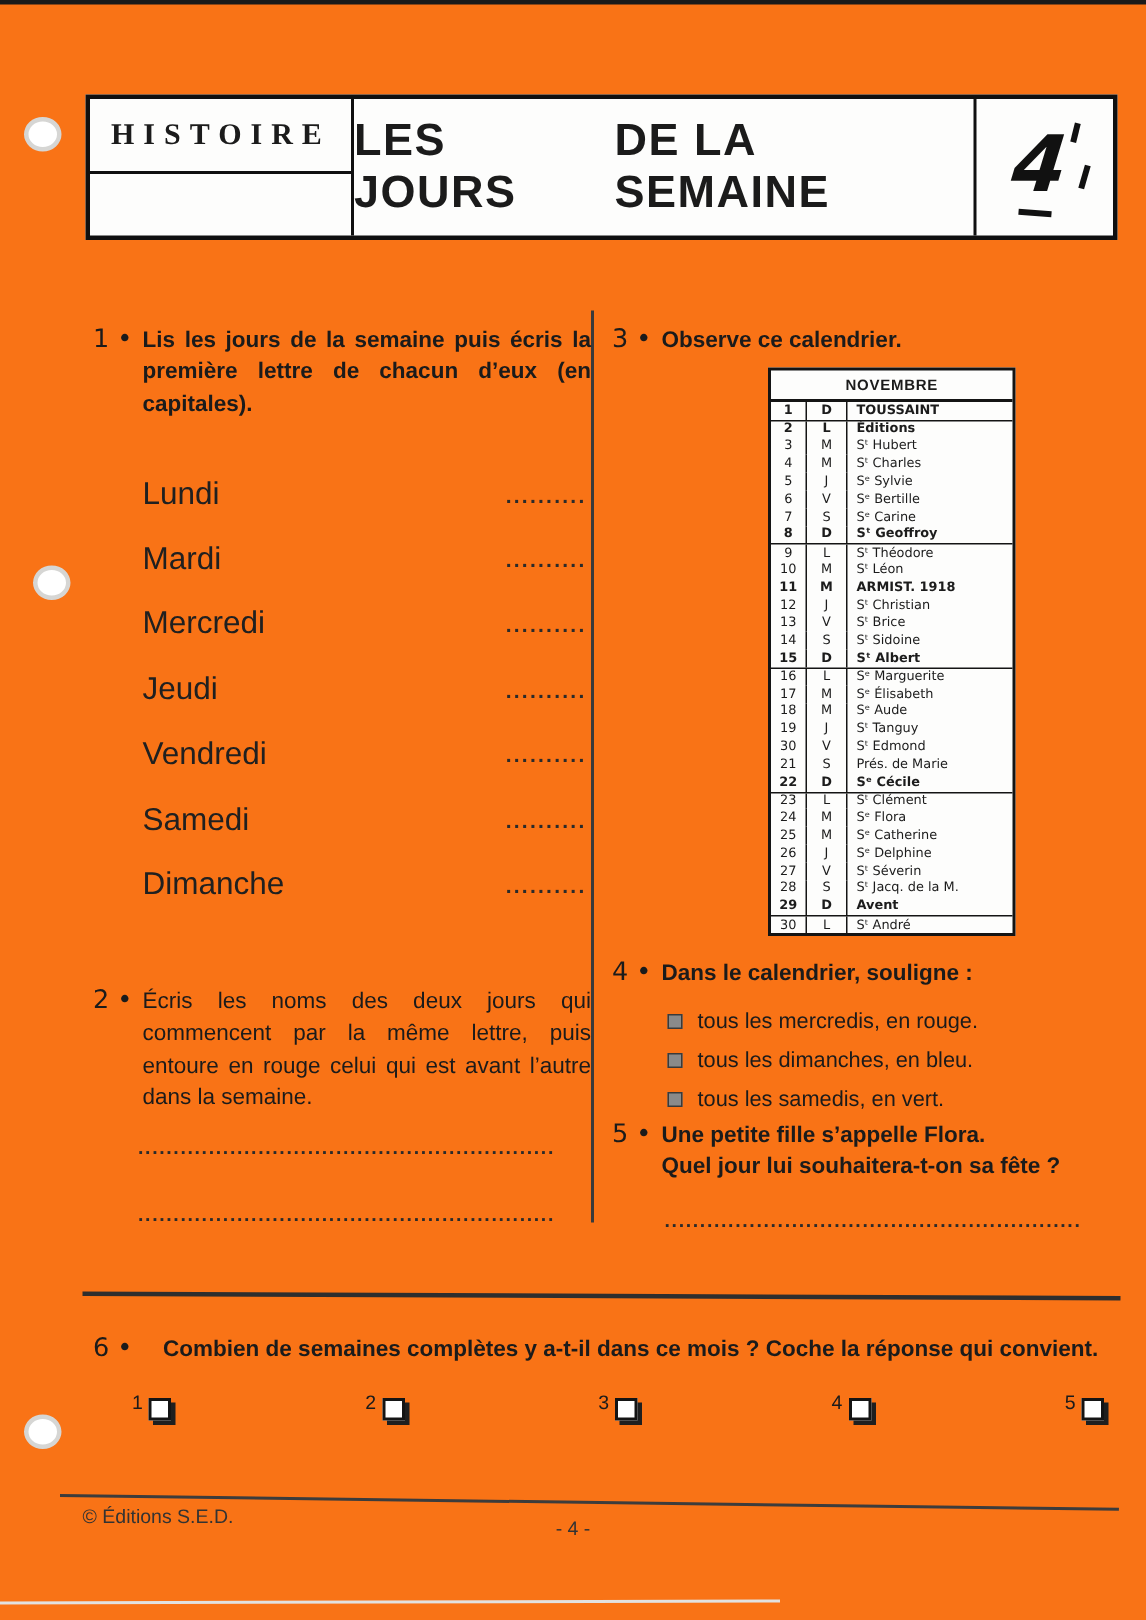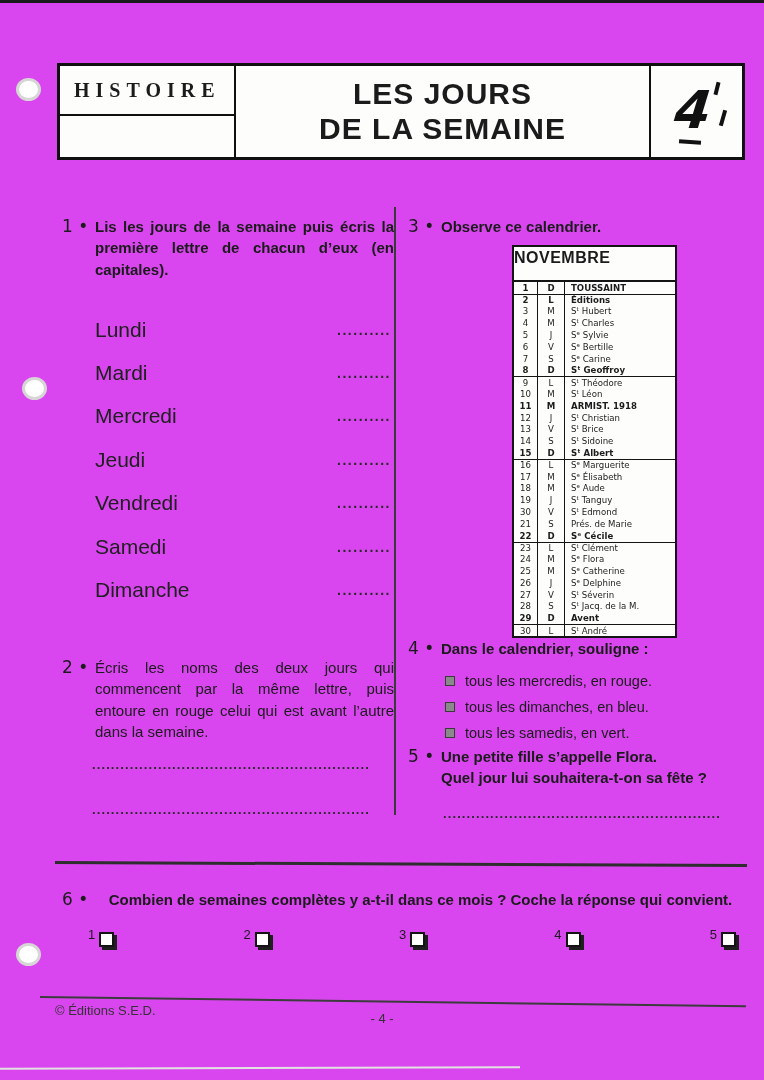--- a/index.html
+++ b/index.html
@@ -1,19 +1,19 @@
 <!DOCTYPE html>
 <html><head>
 <meta charset="utf-8">
 <style>
   * { box-sizing: border-box; margin: 0; padding: 0; }
   html,body { background:#8a8a8a; }
   .page {
     position: relative; width: 764px; height: 1080px;
-    background: #d946ef; overflow: hidden;
+    background: #f97316; overflow: hidden;
     font-family: "Liberation Sans", sans-serif; color: #1b1b1b;
     margin: 0 auto;
   }
   .abs { position: absolute; }
 
   
   .top-rule   { left:0; top:0; width:764px; height:3px; background:#1a1a1a; }
   .bottom-faint-rule { left:0; top:1067px; width:520px; height:2px; background:#e2e2e0; transform:rotate(-0.15deg); }
 
   
@@ -22,21 +22,21 @@
   .hole2 { left:22px; top:377px; }
   .hole3 { left:16px; top:943px; }
 
   
   .header { left:57px; top:63px; width:688px; height:97px; border:3px solid #101010; display:flex; background:#fdfdfc; }
   .hdr-left { width:176px; border-right:2.5px solid #101010; display:flex; flex-direction:column; }
   .hdr-subject { flex:0 0 50px; border-bottom:2.5px solid #101010; display:flex; align-items:center; padding-left:14px;
      font-family:"Liberation Serif", serif; font-weight:bold; font-size:20px; letter-spacing:6px; }
   .hdr-date { flex:1; display:flex; align-items:center; padding-left:14px;
      font-family:"Liberation Serif", serif; font-weight:bold; font-size:17px; }
-  .hdr-title { flex:1; display:flex; flex-direction:column; align-items:center; justify-content:center;
+  .hdr-title { flex:1; display:flex; flex-direction:row; align-items:center; justify-content:center;
      font-weight:bold; font-size:30px; line-height:1.15; letter-spacing:1px; }
   .hdr-num { width:93px; border-left:2.5px solid #101010; position:relative; }
   .num4 { position:absolute; left:24px; top:14px; font-family:"DejaVu Sans", sans-serif; font-weight:900;
      font-style:italic; font-size:52px; transform:skewX(-6deg); color:#111; }
   .n4-dash { position:absolute; background:#111; }
   .n4-d1 { width:4px; height:13px; left:64px; top:16px; transform:rotate(14deg); }
   .n4-d2 { width:4px; height:16px; left:70px; top:44px; transform:rotate(16deg); }
   .n4-d3 { width:22px; height:4px; left:28px; top:74px; transform:rotate(4deg); }
 
   
@@ -63,21 +63,21 @@
   .day-dots { font-size:14px; font-weight:bold; letter-spacing:1.5px; color:#2a2a2a; }
 
   
   .ans-dots { font-size:13px; font-weight:bold; letter-spacing:1.1px; color:#2a2a2a; white-space:nowrap; overflow:hidden; }
   .q2-line1 { left:92px; top:757px; width:295px; }
   .q2-line2 { left:92px; top:802px; width:295px; }
   .q5-line  { left:443px; top:806px; width:292px; }
 
   
   .cal { left:512px; top:245px; width:165px; border:2px solid #141414; background:#fdfdfc; }
-  .cal-head { height:35px; line-height:21px; text-align:left; font-weight:bold; font-size:16px;
+  .cal-head { height:21px; line-height:21px; text-align:center; font-weight:bold; font-size:10px;
      letter-spacing:0.5px; border-bottom:2px solid #141414; }
   .cal-row { display:flex; align-items:stretch; height:11.8px; font-size:8.6px; font-family:"DejaVu Sans", sans-serif; color:#1c1c1c; }
   .cal-row.mon { border-top:1.5px solid #141414; }
   .cal-row.b { font-weight:bold; }
   .cal-d { flex:0 0 24px; border-right:1px solid #141414; display:flex; align-items:center; justify-content:center; }
   .cal-w { flex:0 0 27px; border-right:1px solid #141414; display:flex; align-items:center; justify-content:center; }
   .cal-n { flex:1; display:flex; align-items:center; padding-left:6px; white-space:nowrap; }
 
   
   .q4-items { left:445px; top:668px; width:300px; }

